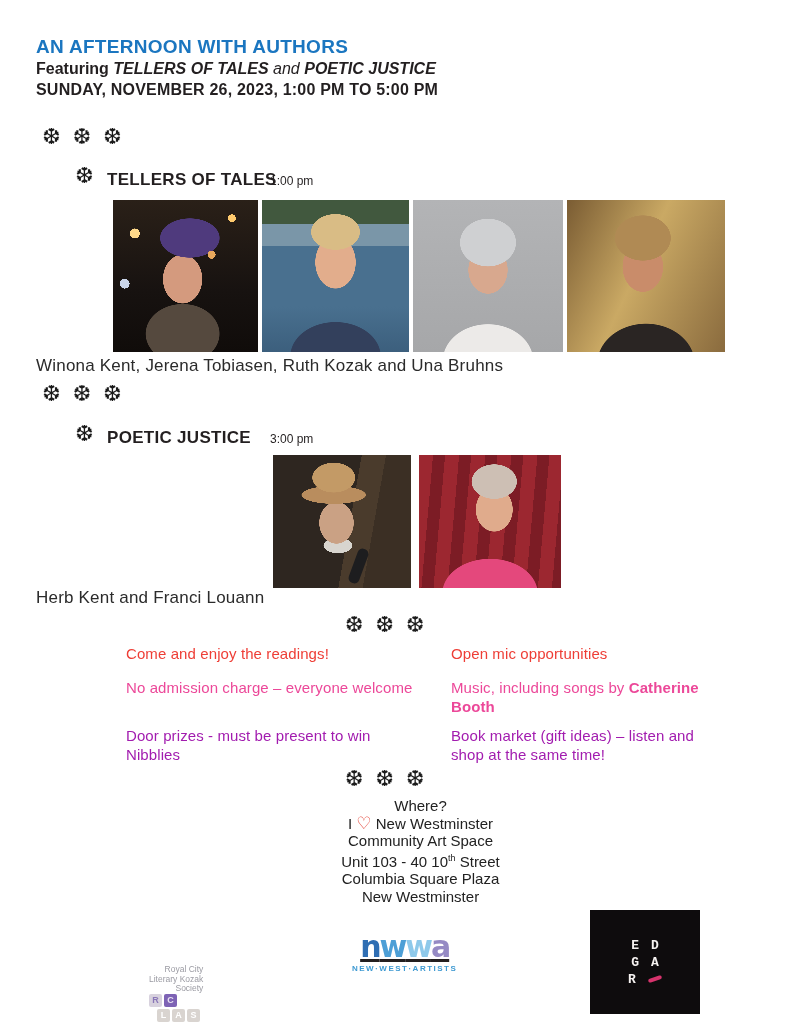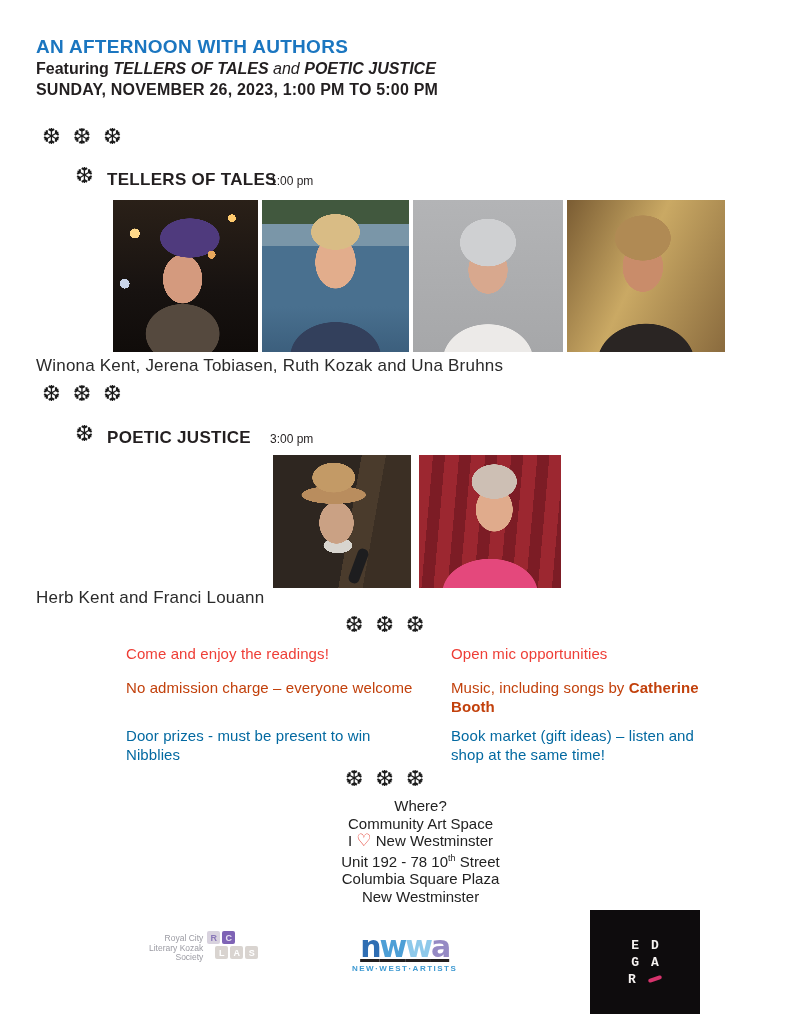--- a/index.html
+++ b/index.html
@@ -87,33 +87,33 @@
   .cap2{top:588px;}
 
   
   .drow{position:absolute;left:118px;display:flex;font-size:15px;line-height:19px;letter-spacing:.1px;margin-left:8px;}
   .dleft{width:300px;margin-right:25px;}
   .dright{width:255px;}
   .drow1{top:644px;}
   .drow2{top:678px;}
   .drow3{top:726px;}
   .red{color:#ee3e36;}
-  .green{color:#c2410c;}
-  .purple{color:#0369a1;}
+  .green{color:#ec4899;}
+  .purple{color:#a21caf;}
   .bold{font-weight:bold;}
 
   
   .where{top:797px;left:50px;right:0;position:absolute;text-align:center;
     font-size:15px;line-height:17.5px;color:#222;}
   .where .head{font-weight:normal;}
   .heart{color:#e23b2e;font-family:"DejaVu Sans",sans-serif;font-size:17px;}
   sup{font-size:9px;}
 
   
-  .rclas{top:931px;left:149px;display:flex;align-items:flex-start;}
+  .rclas{top:962px;left:149px;display:flex;align-items:flex-start;flex-direction:column;}
   .rclas-text{text-align:right;font-size:8.5px;line-height:9.5px;color:#9b9ba3;margin-right:4px;padding-top:3px;}
   .rclas-tiles{position:relative;width:62px;height:30px;}
   .tile{position:absolute;width:13px;height:13px;border-radius:2px;font-size:9px;font-weight:bold;
     display:flex;align-items:center;justify-content:center;}
   .t-r{left:0;top:0;background:#d8d2de;color:#8a77b8;}
   .t-c{left:15px;top:0;background:#7e63b5;color:#e8e2f2;}
   .t-l{left:8px;top:15px;background:#d9d4d0;color:#ffffff;}
   .t-a{left:23px;top:15px;background:#d9d4d0;color:#ffffff;}
   .t-s{left:38px;top:15px;background:#d9d4d0;color:#ffffff;}
 
@@ -203,28 +203,28 @@
   <div class="dleft purple">Door prizes - must be present to win Nibblies</div>
   <div class="dright purple">Book market (gift ideas) – listen and shop at the same time!</div>
 </div>
 
 <div class="centered-l snowrow snow4">
   <span class="snowflake">❆</span><span class="snowflake">❆</span><span class="snowflake">❆</span>
 </div>
 
 <div class="where">
   <div class="head">Where?</div>
-  <div>Community Art Space</div>
   <div>
     <span>I</span>
     <span class="heart">♡</span>
     <span>New Westminster</span>
   </div>
+  <div>Community Art Space</div>
   <div>
-    <span>Unit 192 - 78 10</span><sup>th</sup>
+    <span>Unit 103 - 40 10</span><sup>th</sup>
     <span>Street</span>
   </div>
   <div>Columbia Square Plaza</div>
   <div>New Westminster</div>
 </div>
 
 <div class="abs rclas">
   <div class="rclas-text">
     <div>Royal City</div>
     <div>Literary Kozak</div>

